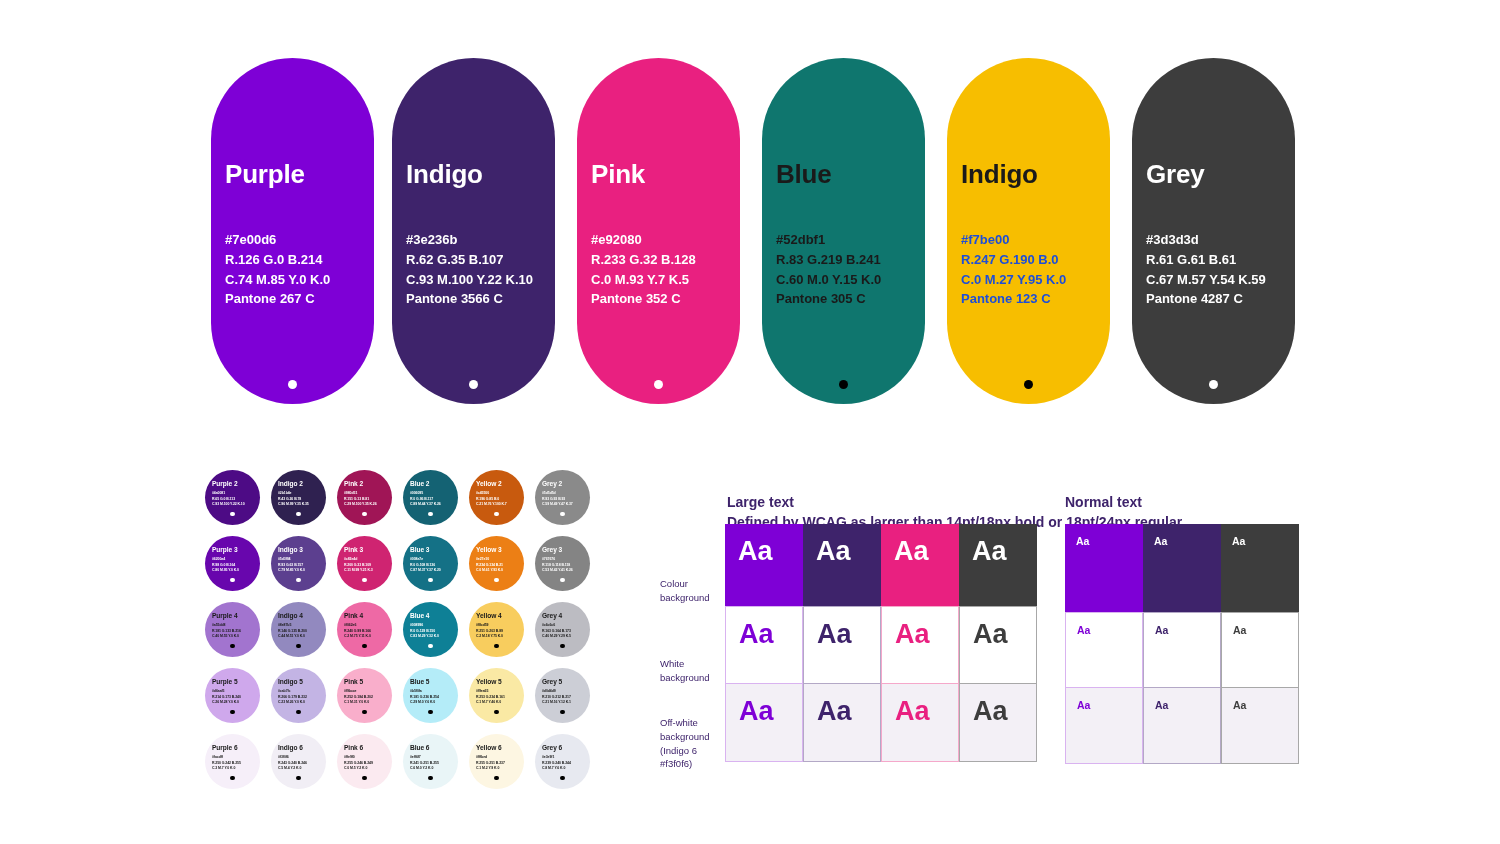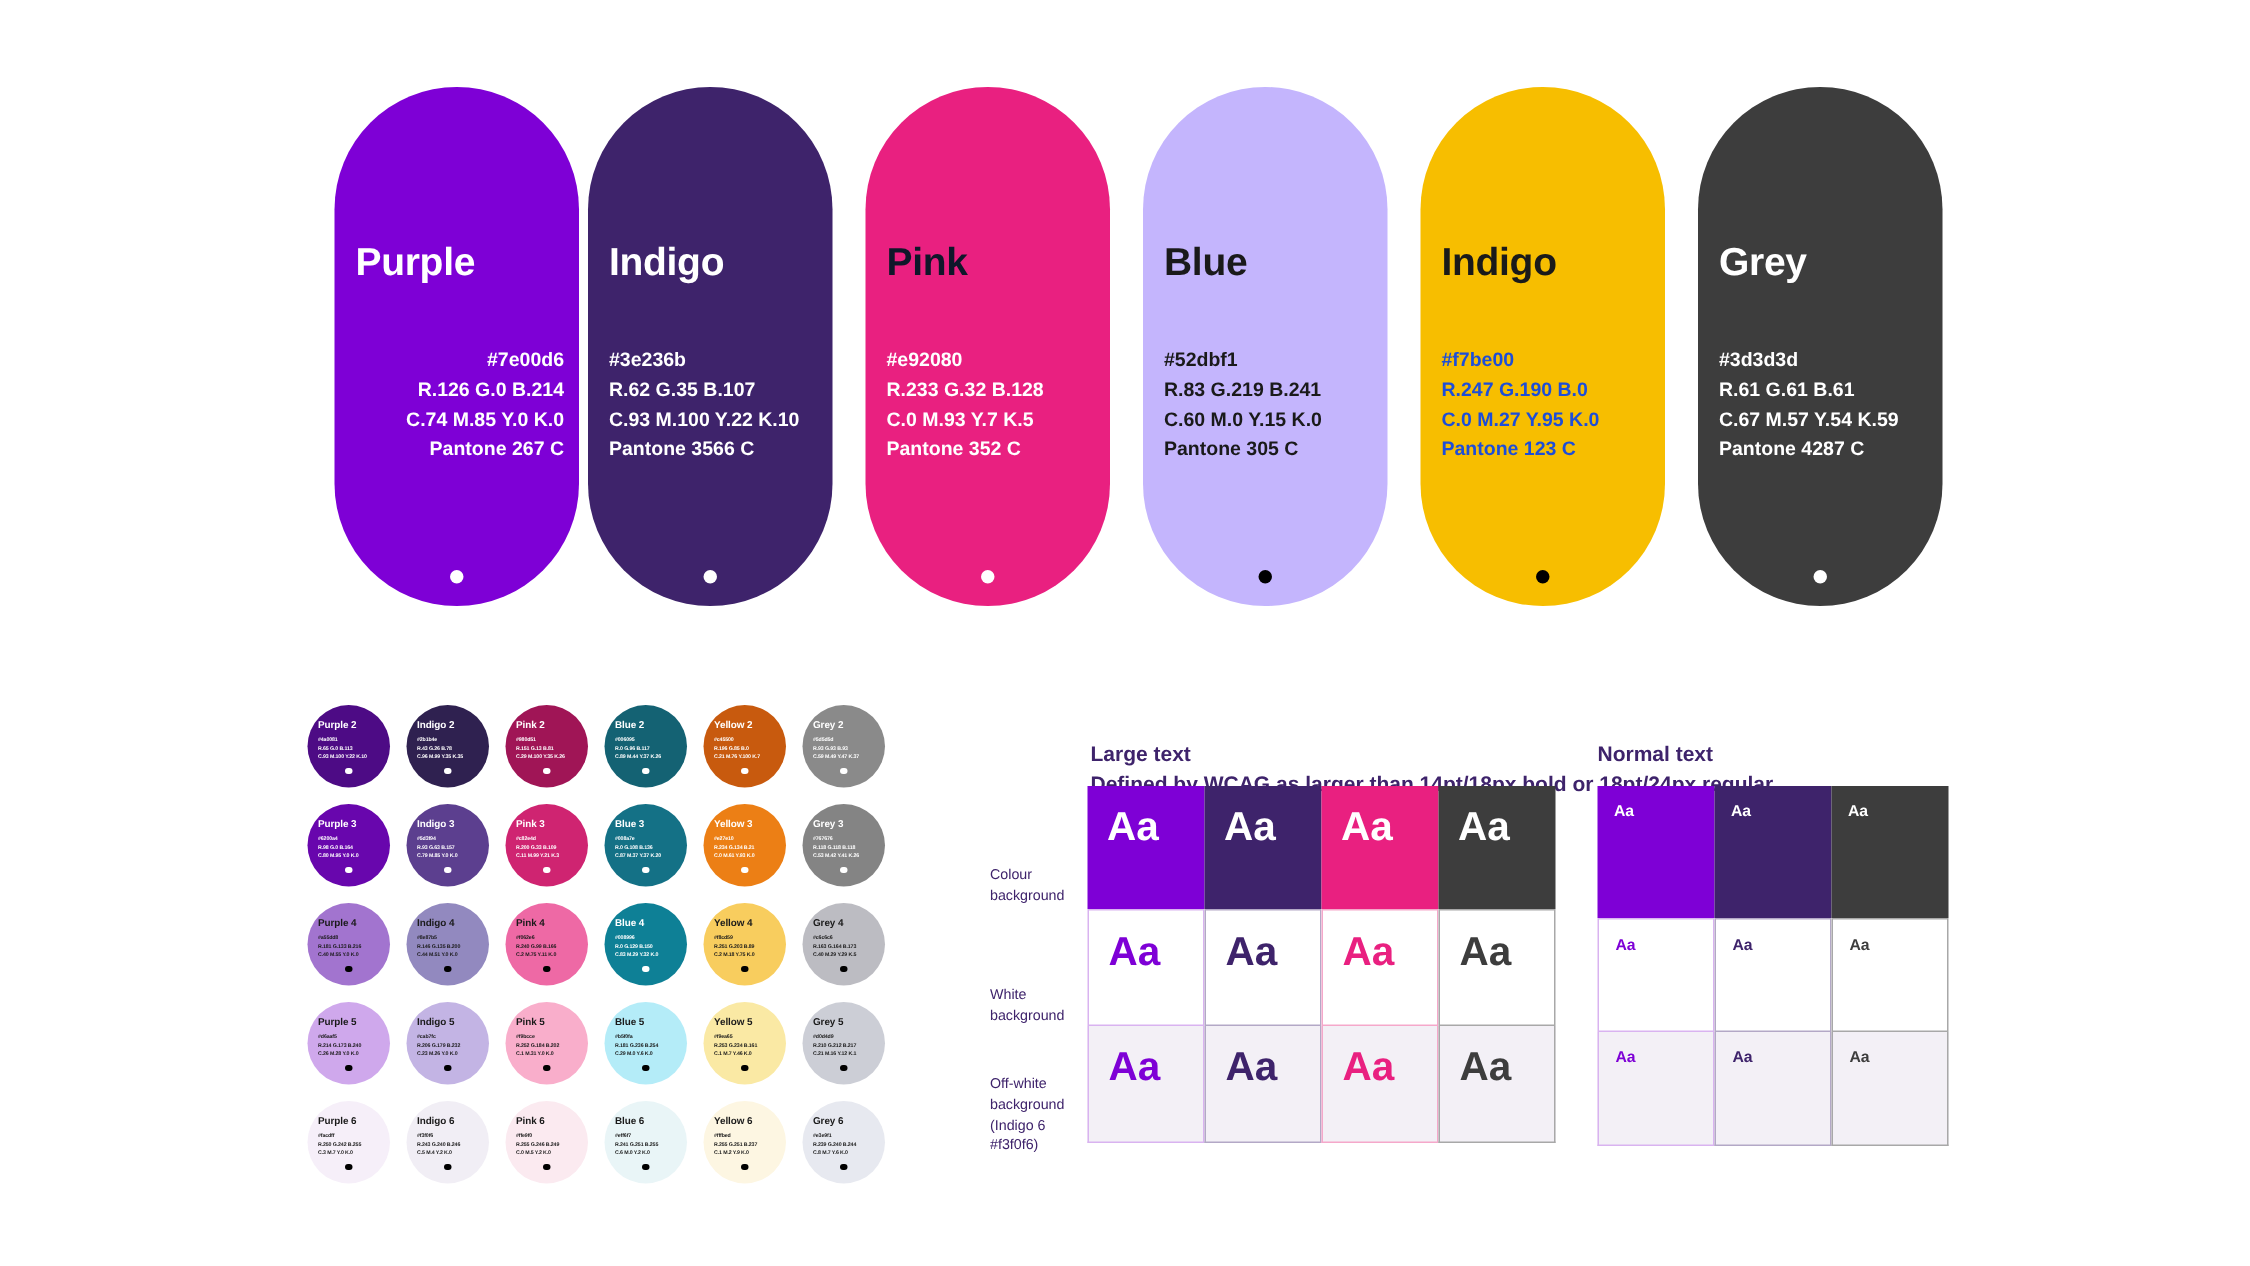--- a/index.html
+++ b/index.html
@@ -95,51 +95,51 @@
     width:80px;
   }
   #rl-colour{left:660px;top:577px;}
   #rl-white{left:660px;top:657px;}
   #rl-offwhite{left:660px;top:716px;}
 </style>
 </head>
 <body>
 
 <div id="capsules">
-    <div class="capsule" style="left: 16px; background: rgb(126, 0, 214); text-align: right;">
+    <div class="capsule" style="left: 4px; background: rgb(126, 0, 214);">
       <div class="cap-name" style="color: rgb(255, 255, 255);">Purple</div>
       <div class="cap-specs" style="color: rgb(255, 255, 255);">
         <div>#7e00d6</div>
         <div>R.126 G.0 B.214</div>
         <div>C.74 M.85 Y.0 K.0</div>
         <div>Pantone 267 C</div>
       </div>
       <div class="cap-dot" style="background: rgb(255, 255, 255);"></div>
     </div>
     <div class="capsule" style="left: 185px; background: rgb(62, 35, 107);">
       <div class="cap-name" style="color: rgb(255, 255, 255);">Indigo</div>
       <div class="cap-specs" style="color: rgb(255, 255, 255);">
         <div>#3e236b</div>
         <div>R.62 G.35 B.107</div>
         <div>C.93 M.100 Y.22 K.10</div>
         <div>Pantone 3566 C</div>
       </div>
       <div class="cap-dot" style="background: rgb(255, 255, 255);"></div>
     </div>
     <div class="capsule" style="left: 370px; background: rgb(233, 32, 128);">
-      <div class="cap-name" style="color: #0f172a;">Pink</div>
+      <div class="cap-name" style="color: #ffffff;">Pink</div>
       <div class="cap-specs" style="color: rgb(255, 255, 255);">
         <div>#e92080</div>
         <div>R.233 G.32 B.128</div>
         <div>C.0 M.93 Y.7 K.5</div>
         <div>Pantone 352 C</div>
       </div>
       <div class="cap-dot" style="background: rgb(255, 255, 255);"></div>
     </div>
-    <div class="capsule" style="left: 555px; background: #c4b5fd;">
+    <div class="capsule" style="left: 555px; background: #0f766e;">
       <div class="cap-name" style="color: rgb(26, 26, 26);">Blue</div>
       <div class="cap-specs" style="color: rgb(26, 26, 26);">
         <div>#52dbf1</div>
         <div>R.83 G.219 B.241</div>
         <div>C.60 M.0 Y.15 K.0</div>
         <div>Pantone 305 C</div>
       </div>
       <div class="cap-dot" style="background: rgb(0, 0, 0);"></div>
     </div>
     <div class="capsule" style="left: 740px; background: rgb(247, 190, 0);">

